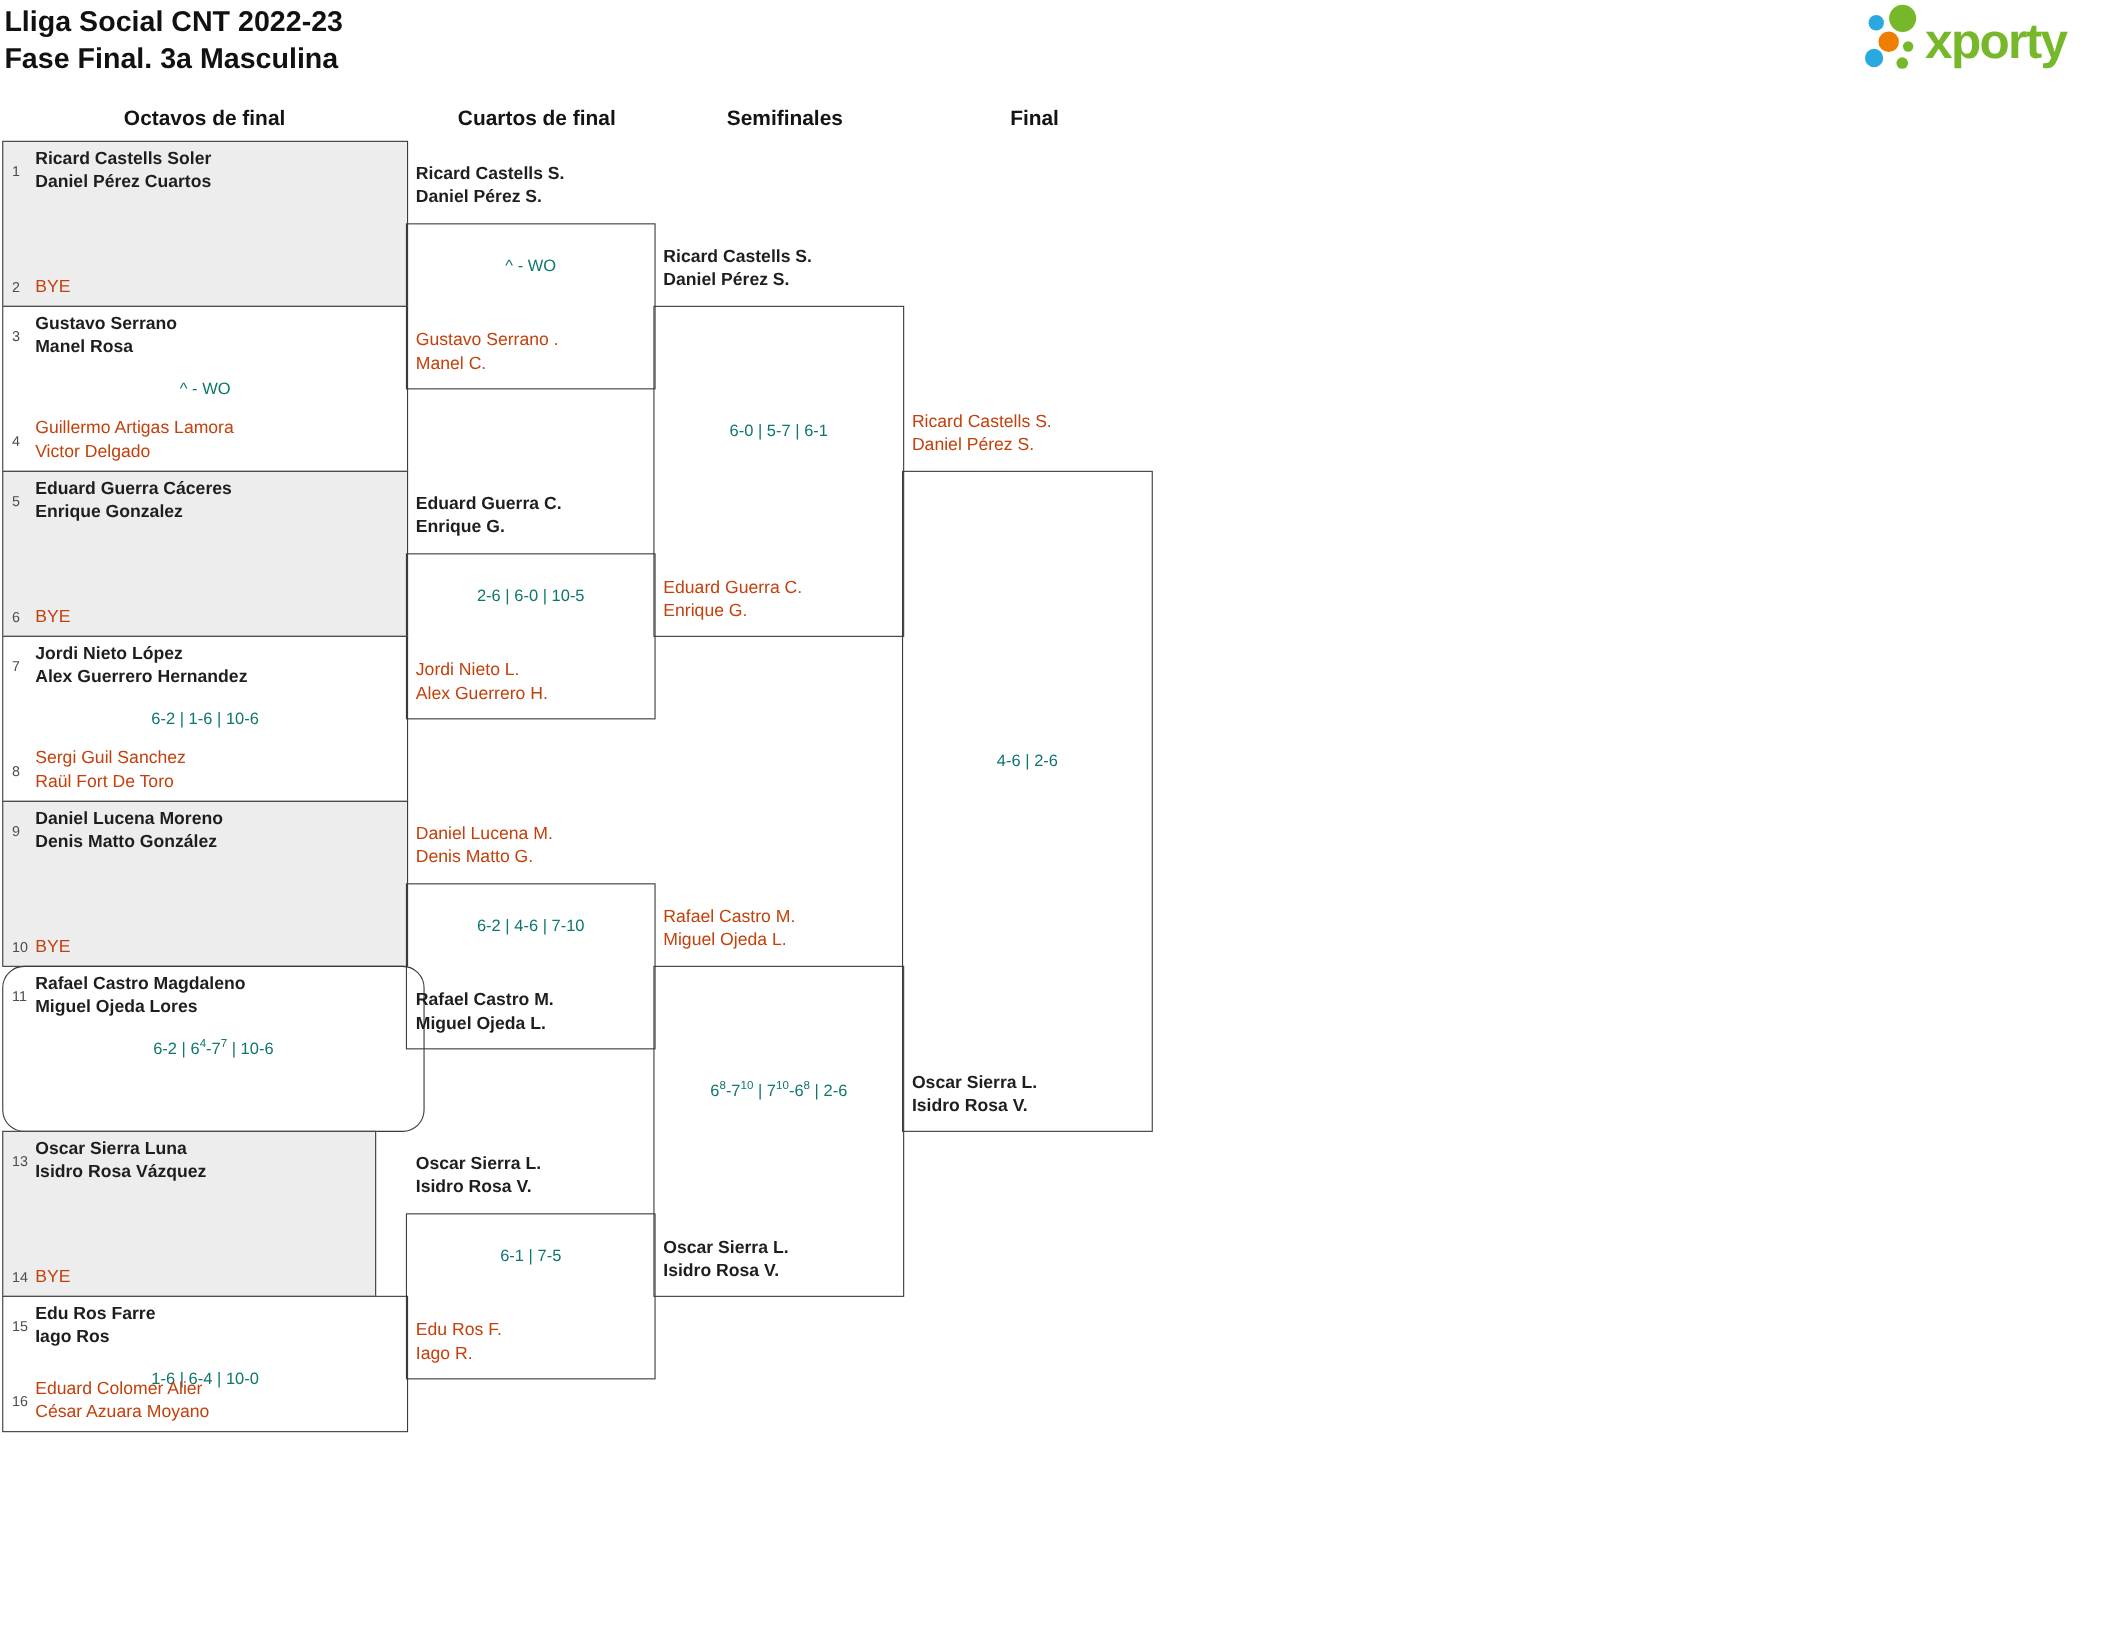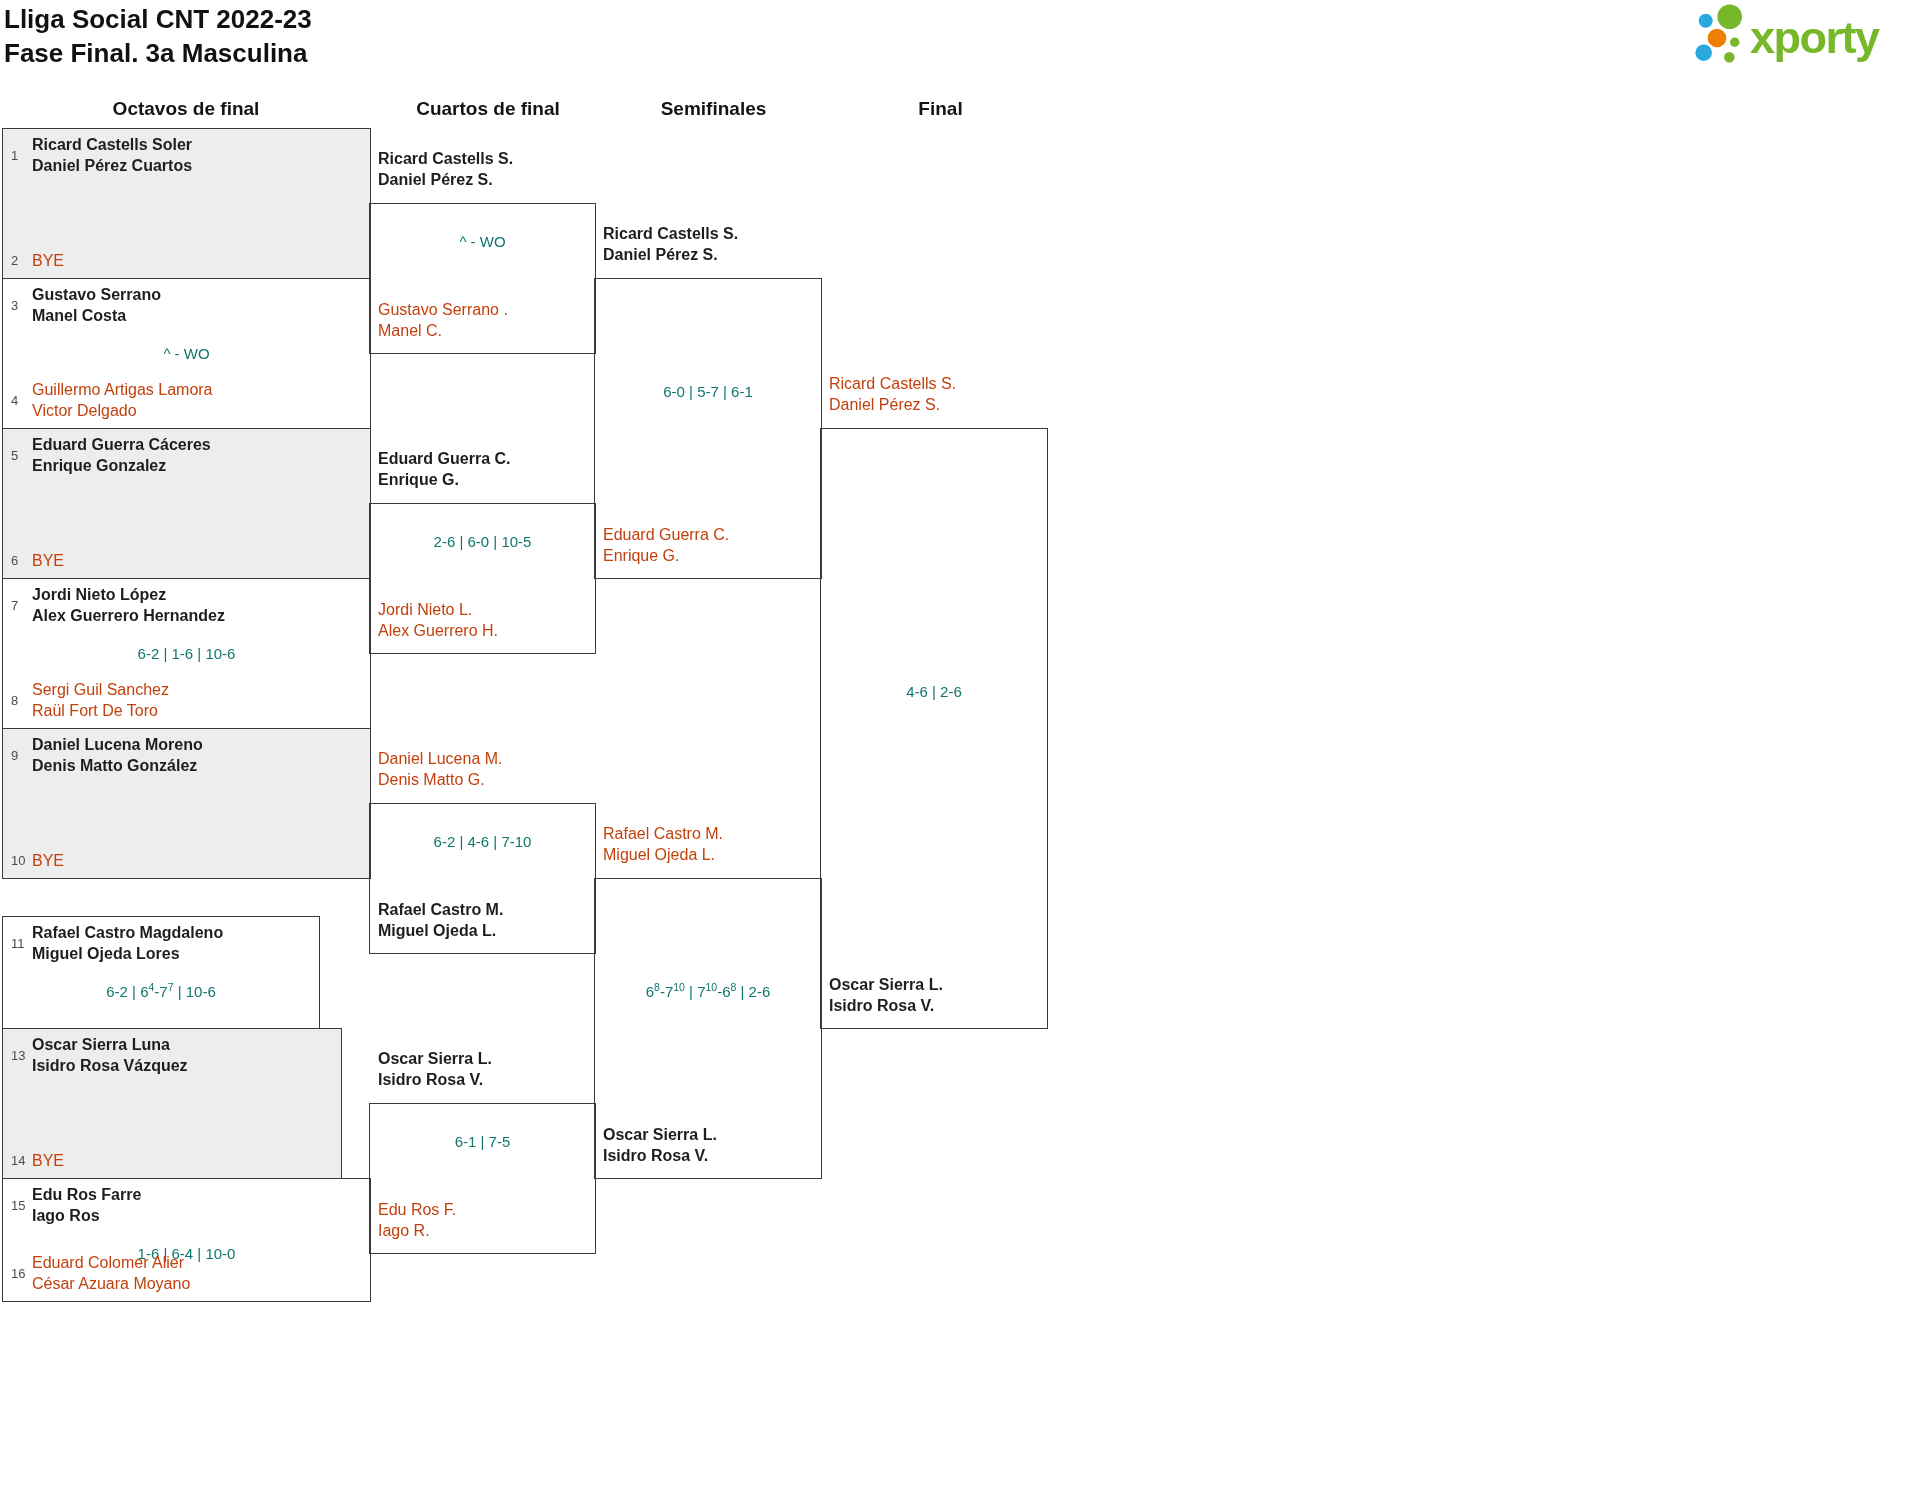--- a/index.html
+++ b/index.html
@@ -86,21 +86,21 @@
         <div class="name">BYE</div>
 
       </div>
     </div>
   </div>
     <div class="match closed" style="left: 2px; top: 278px; width: 369px; height: 151px;">
     <div class="pair pair-top" style="top: 5px;">
       <span class="seed">3</span>
       <div class="names">
         <div class="name winner">Gustavo Serrano</div>
-        <div class="name winner">Manel Costa</div>
+        <div class="name winner">Manel Rosa</div>
       </div>
     </div>
     <div class="score" style="top: 65px;">^ - WO</div>
     <div class="pair pair-bottom" style="bottom: 7px;">
       <span class="seed">4</span>
       <div class="names">
         <div class="name">Guillermo Artigas Lamora</div>
         <div class="name">Victor Delgado</div>
       </div>
     </div>
@@ -149,21 +149,21 @@
     </div>
 
     <div class="pair pair-bottom" style="bottom: 7px;">
       <span class="seed">10</span>
       <div class="names">
         <div class="name">BYE</div>
 
       </div>
     </div>
   </div>
-    <div class="match closed" style="left: 2px; top: 916px; width: 318px; height: 151px;">
+    <div class="match closed" style="left: 2px; top: 878px; width: 384px; height: 151px; border-radius: 20px;">
     <div class="pair pair-top" style="top: 5px;">
       <span class="seed">11</span>
       <div class="names">
         <div class="name winner">Rafael Castro Magdaleno</div>
         <div class="name winner">Miguel Ojeda Lores</div>
       </div>
     </div>
     <div class="score" style="top: 65px;">6-2 | 6<sup>4</sup>-7<sup>7</sup> | 10-6</div>
   </div>
     <div class="match closed shaded" style="left: 2px; top: 1028px; width: 340px; height: 151px;">

